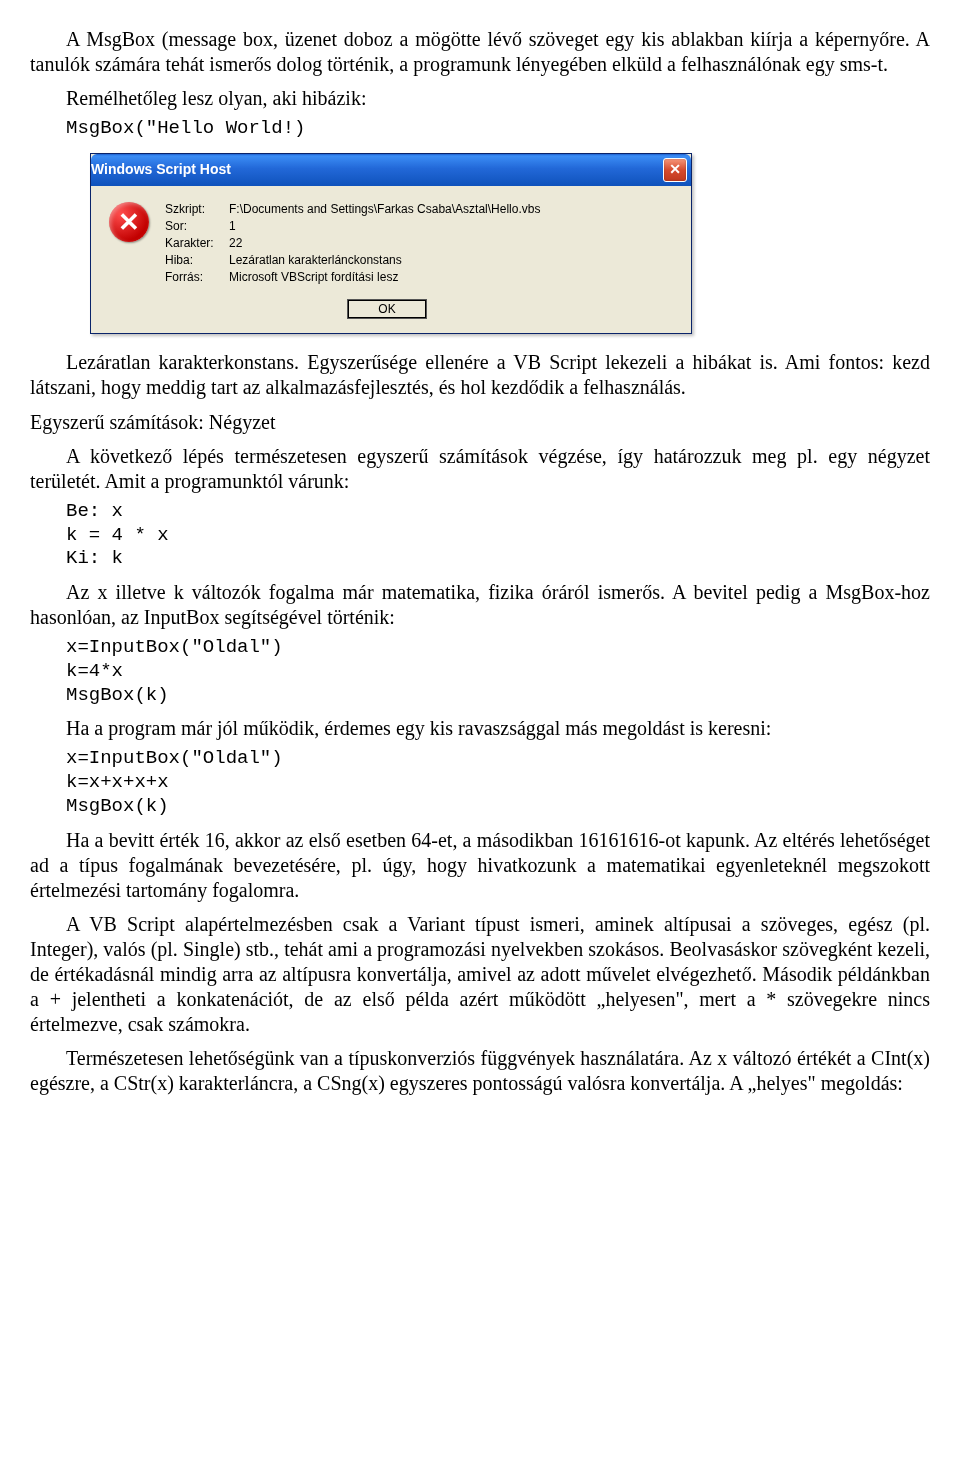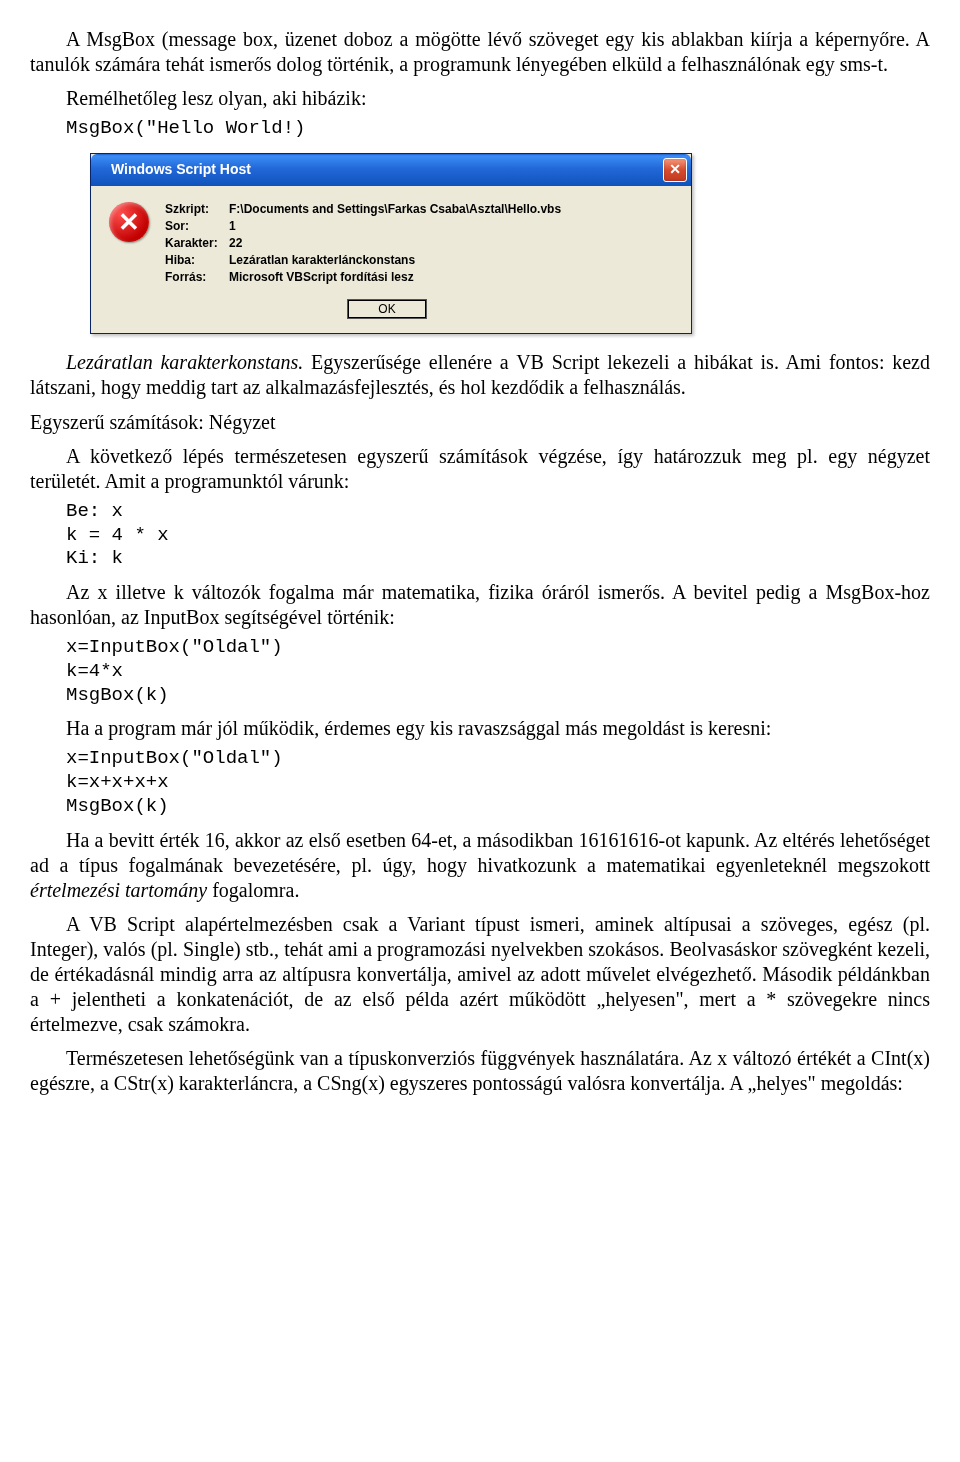--- a/index.html
+++ b/index.html
@@ -14,38 +14,38 @@
     box-sizing: border-box;
   }
   p { margin: 0 0 4px 0; text-align: justify; }
   .indent { text-indent: 36px; margin-top: 9px; }
   .code {
     font-family: "Courier New", Courier, monospace;
     font-size: 19px;
     white-space: pre;
     margin: 6px 0 6px 36px;
   }
-  .italic { font-style: italic; }
+  .italic { }
   .section-head { font-weight: normal; margin-top: 10px; }
 
   
   .xp-dialog {
     width: 600px;
     margin: 12px auto 16px 60px;
     border: 1px solid #0a246a;
     background: #ece9d8;
     font-family: Tahoma, sans-serif;
     font-size: 12px;
     box-shadow: 2px 2px 3px rgba(0,0,0,0.25);
   }
   .xp-titlebar {
     background: linear-gradient(to bottom, #1c5fcf 0%, #3b8df5 6%, #2268d8 45%, #0f52bb 100%);
     color: #fff;
     font-weight: bold;
-    padding: 4px 4px 4px 20px;
+    padding: 4px 4px 4px 0;
     display: flex;
     align-items: center;
     justify-content: space-between;
     border-radius: 6px 6px 0 0;
     font-size: 14px;
   }
   .xp-close {
     width: 22px; height: 22px;
     background: linear-gradient(to bottom, #f7977a, #d64b2e 50%, #c03a1f);
     border: 1px solid #fff;
@@ -62,21 +62,21 @@
   }
   .xp-erricon {
     width: 40px; height: 40px;
     border-radius: 50%;
     background: radial-gradient(circle at 30% 30%, #ff4d4d, #c20000 70%);
     display: flex; align-items: center; justify-content: center;
     color: #fff; font-weight: bold; font-size: 26px;
     box-shadow: 1px 1px 2px rgba(0,0,0,0.4), inset 2px 2px 4px rgba(255,255,255,0.4);
     flex-shrink: 0;
   }
-  .xp-info { flex: 1; font-weight: bold; }
+  .xp-info { flex: 1; }
   .xp-row { display: flex; margin-bottom: 2px; }
   .xp-label { width: 64px; }
   .xp-val { flex: 1; word-break: break-all; }
   .xp-btnrow {
     text-align: center;
     padding: 6px 8px 14px 0;
   }
   .xp-ok {
     display: inline-block;
     min-width: 80px;

